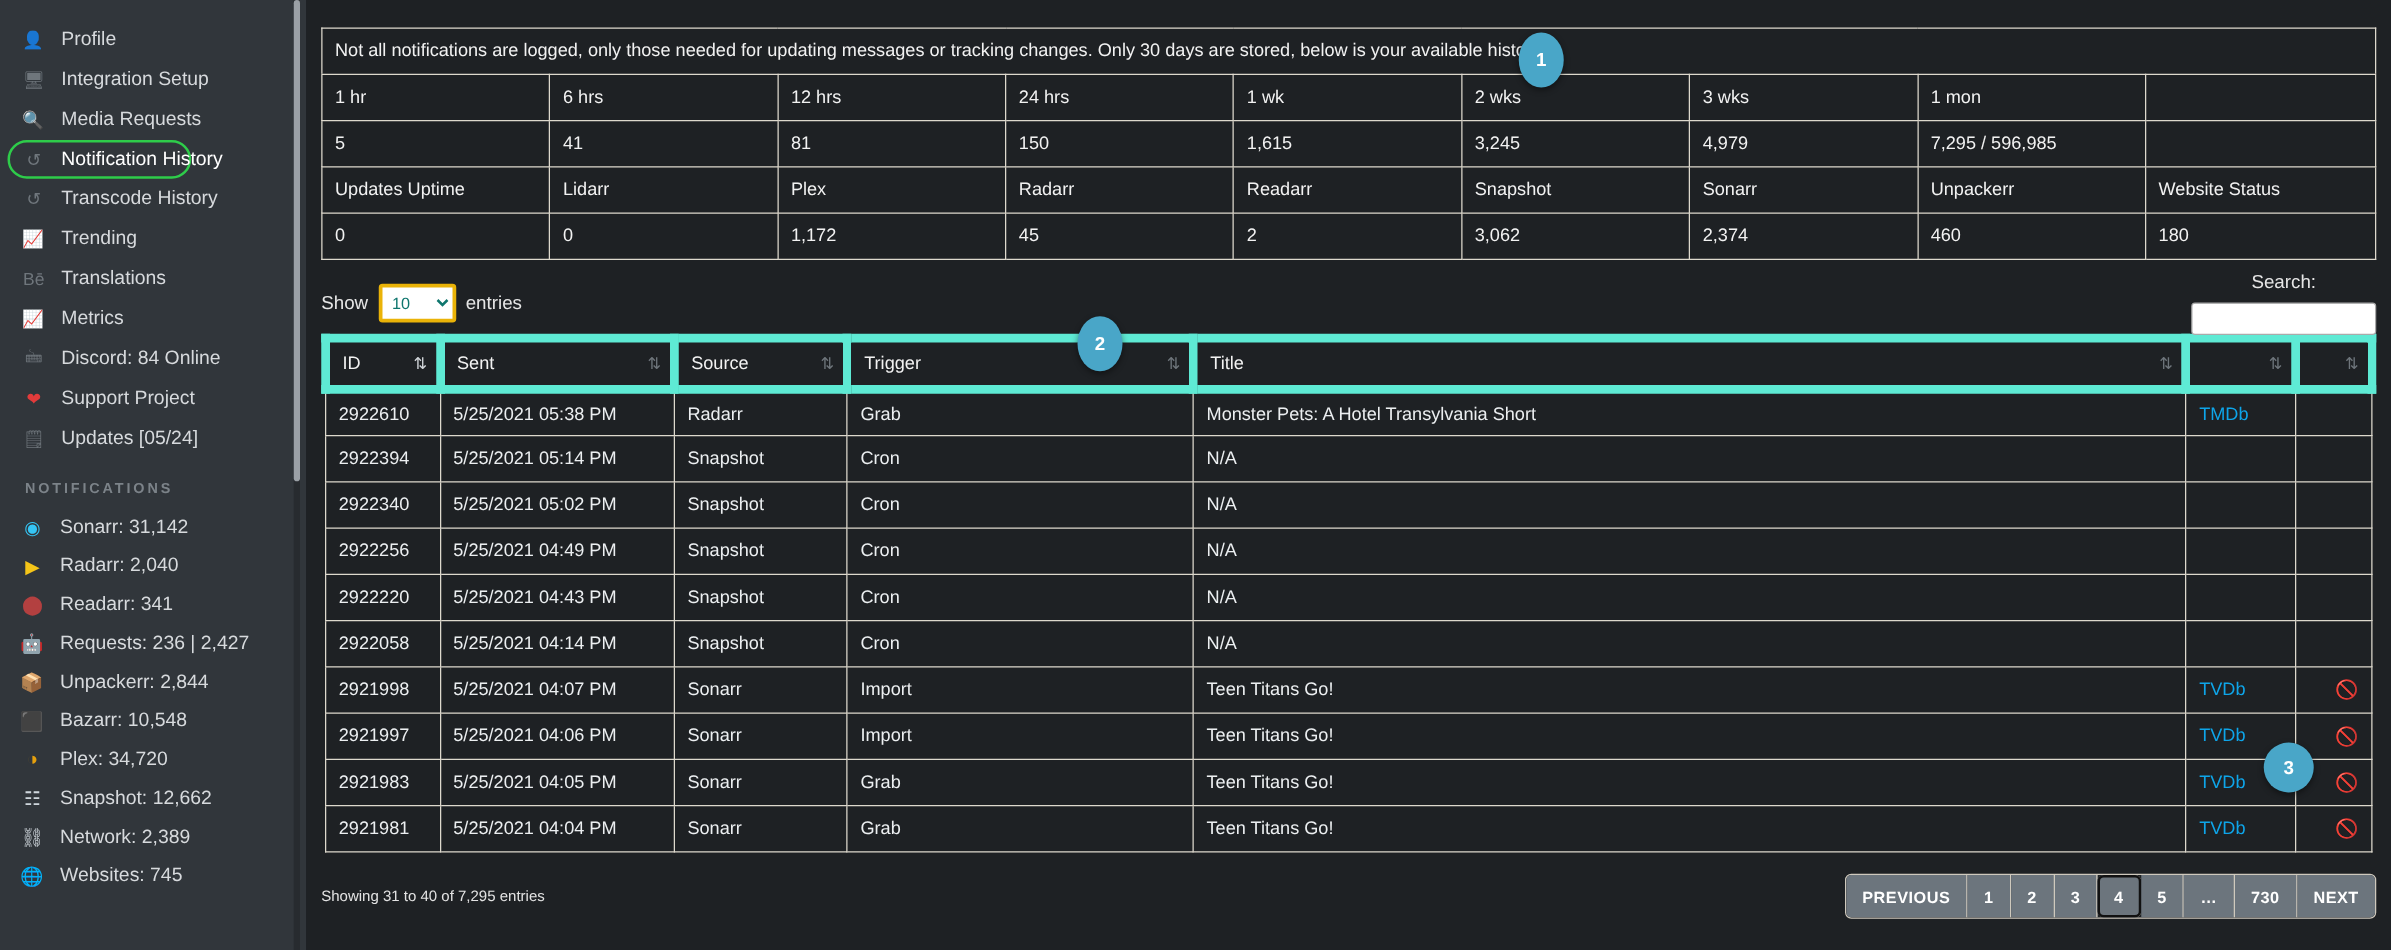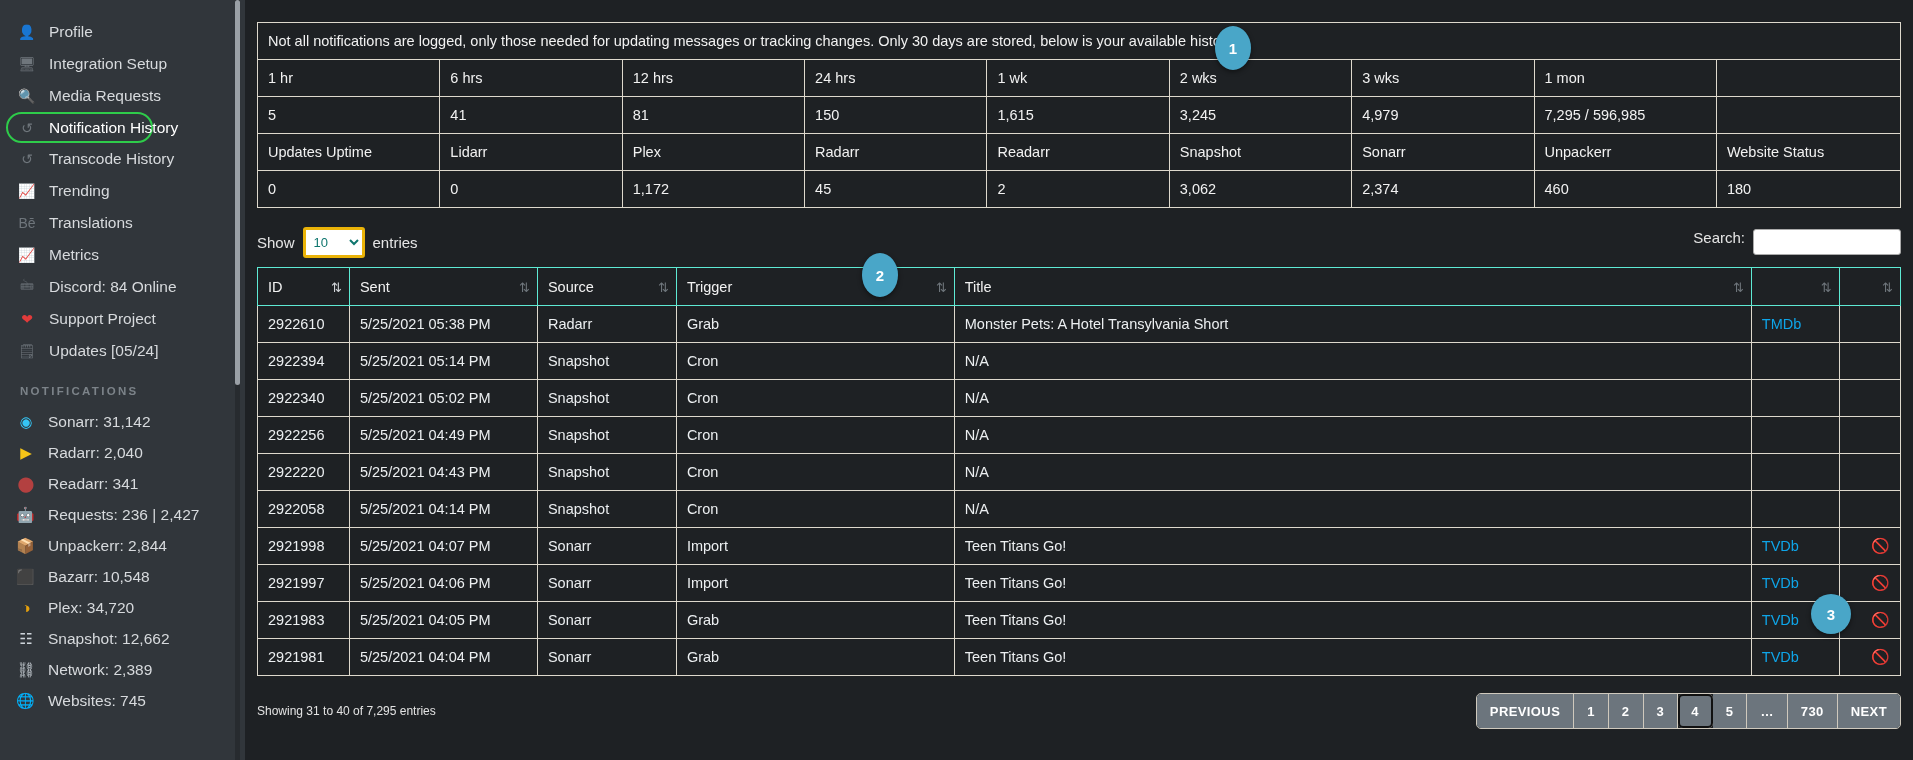--- a/index.html
+++ b/index.html
@@ -73,35 +73,35 @@
   .notice-row-top td { border-top: none; }
 
   
   .controls { display: flex; align-items: center; justify-content: space-between; margin-top: 19px; height: 30px; }
   .show-entries { display: flex; align-items: center; gap: 8px; color: #e6e6e6; font-size: 15px; }
   .len-select {
     width: 62px; height: 31px; background: #fff; color: #0f766e;
     border: 3px solid #eab308; border-radius: 3px; font-size: 13px;
     font-family: "Liberation Sans", sans-serif; padding: 0 4px;
   }
-  .search-wrap { display: flex; align-items: flex-start; gap: 8px; color: #e6e6e6; font-size: 15px; }
+  .search-wrap { display: flex; align-items: center; gap: 8px; color: #e6e6e6; font-size: 15px; flex-direction: column; }
   .search-input {
     width: 148px; height: 26px; background: #fff; border: 1px solid #aaa;
     border-radius: 3px; padding: 0 6px; font-size: 13px; color: #222;
     font-family: "Liberation Sans", sans-serif;
   }
 
   
   .data-table {
     width: 100%; border-collapse: collapse; margin-top: 10px;
     table-layout: fixed;
     border: 1px solid #ded9cd;
   }
   .data-table th {
-    border: 1px solid #5eead4;
+    border: 7px solid #5eead4;
     color: #f2f2f2; font-size: 14.5px; font-weight: 400;
     text-align: left; padding: 9px 10px; height: 38px;
     position: relative; cursor: pointer; background: #1e2124;
     white-space: nowrap;
   }
   .data-table th .sort {
     position: absolute; right: 9px; top: 50%; transform: translateY(-50%);
     color: #6e757b; font-size: 13px; letter-spacing: -2px;
   }
   .data-table th.sorted .sort { color: #d0d4d8; }

